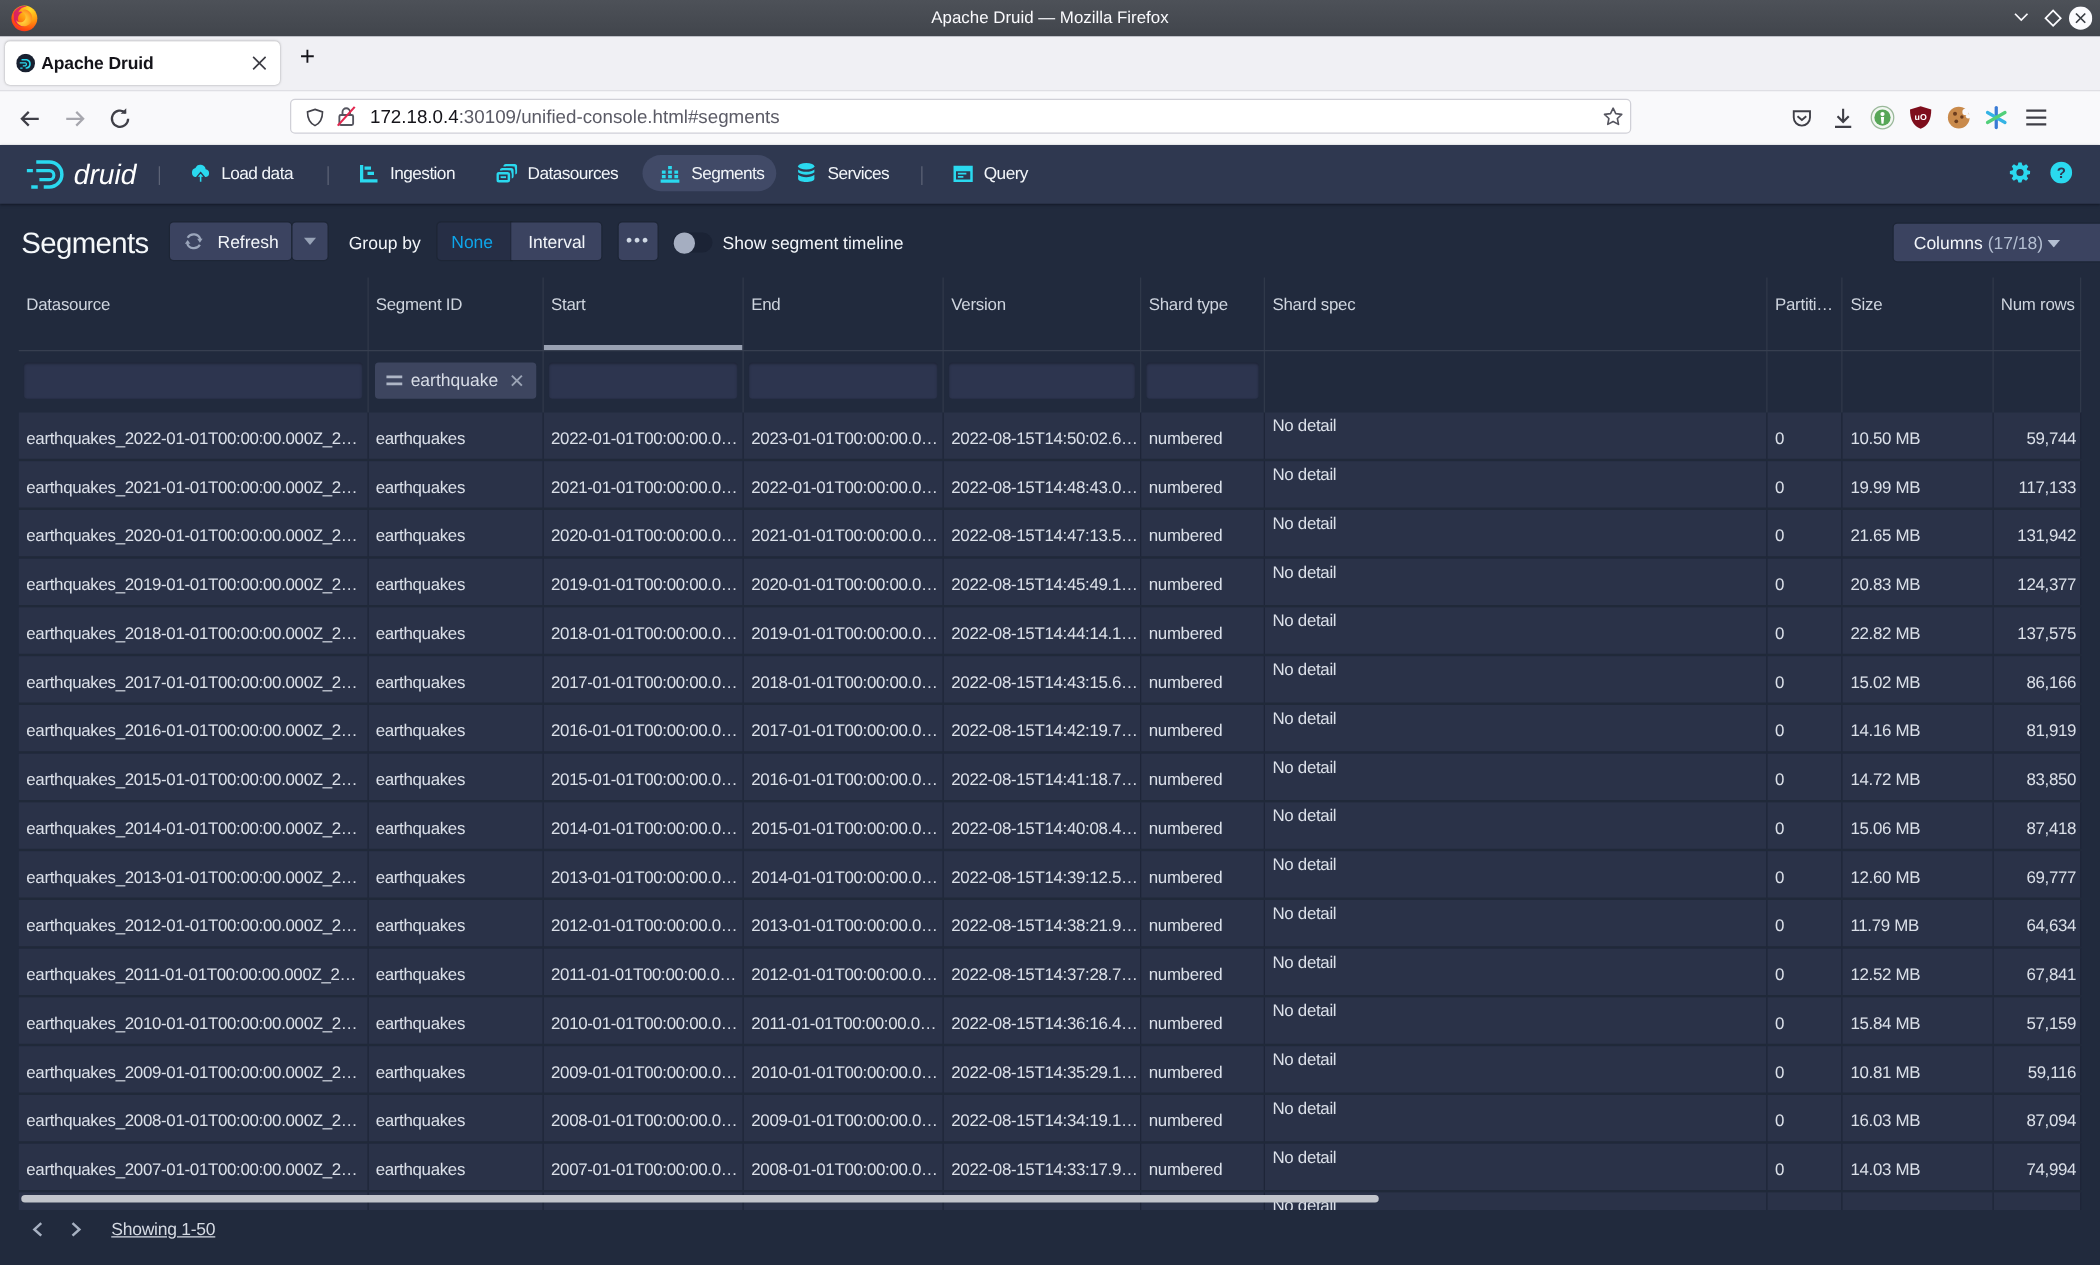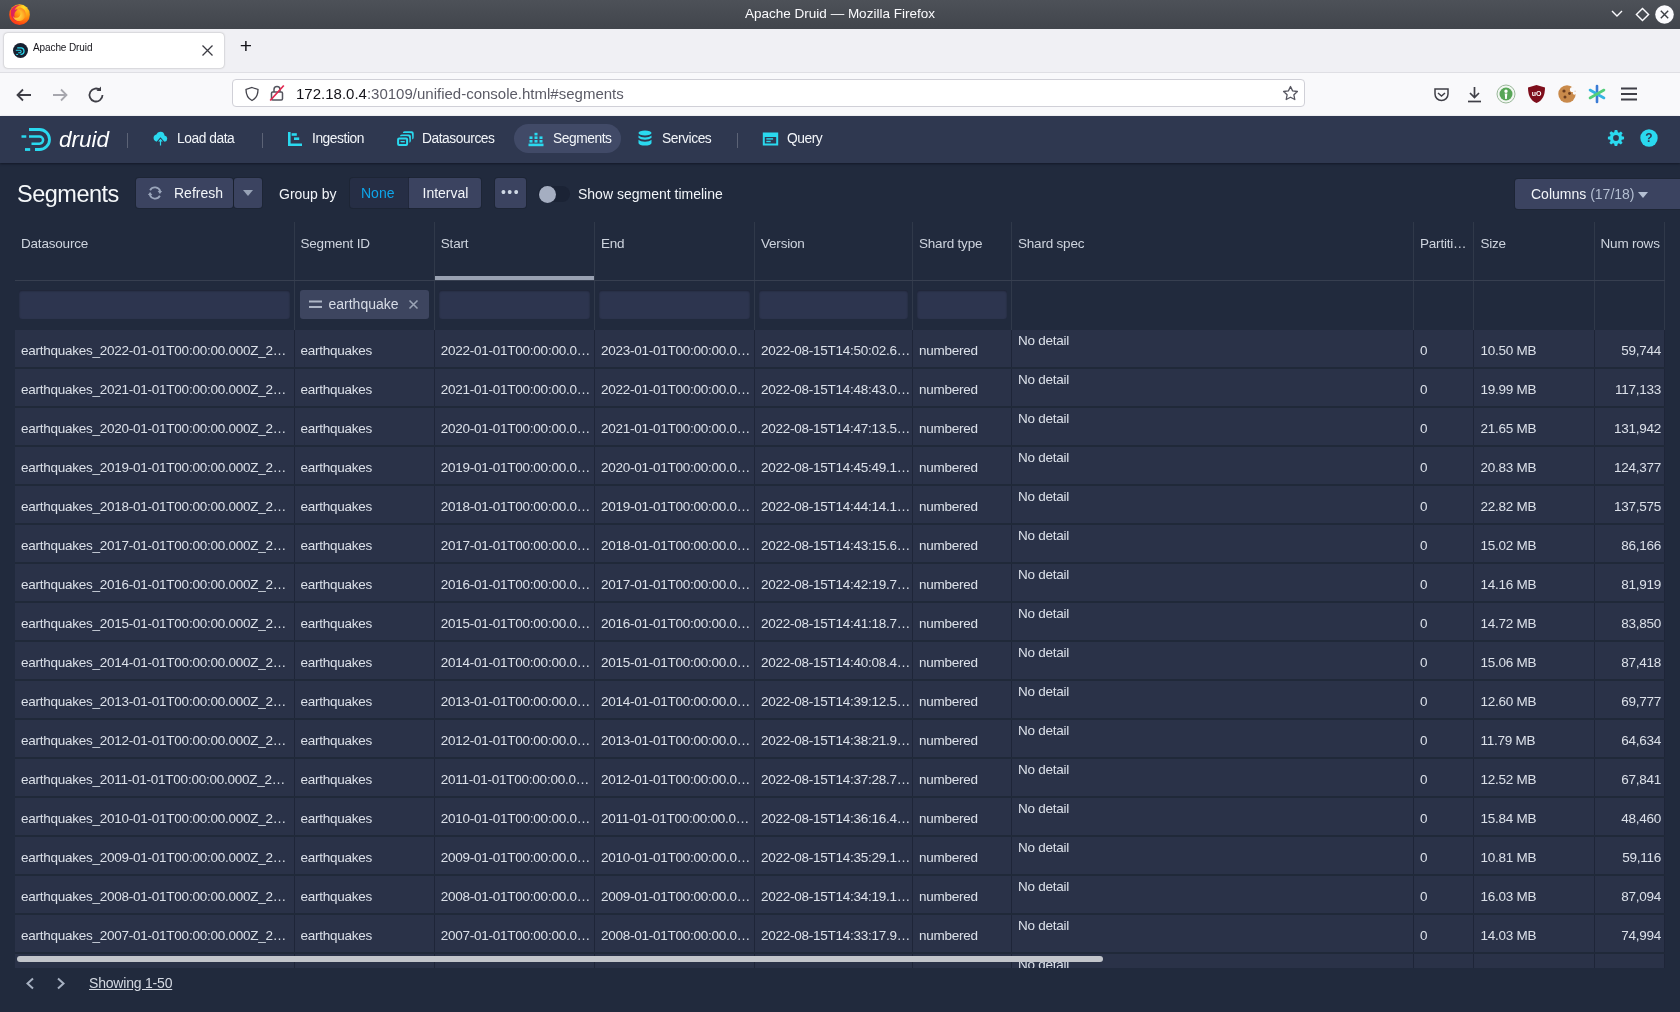--- a/index.html
+++ b/index.html
@@ -8,21 +8,21 @@
 .abs { position:absolute; }
 
 
 .titlebar { position:absolute; left:0; top:0; width:1680px; height:29px;
   background:linear-gradient(#4d5158,#41454c); }
 .tb-title { position:absolute; left:0; right:0; top:6px; text-align:center;
   color:#fbfbfe; font-size:13.5px; }
 .tabbar { position:absolute; left:0; top:29px; width:1680px; height:43px; background:#f0f0f4; }
 .tab { position:absolute; left:4px; top:4px; width:220px; height:35px; background:#fff;
   border-radius:4px; box-shadow:0 0 2px rgba(0,0,0,0.35); }
-.tab-title { position:absolute; left:29px; top:9px; font-size:10px; color:#15141a; font-weight:normal; letter-spacing:-0.1px;}
+.tab-title { position:absolute; left:29px; top:9px; font-size:14px; color:#15141a; font-weight:bold; letter-spacing:-0.1px;}
 .newtab { position:absolute; left:232px; top:3px; width:28px; height:28px; font-size:21px;
   color:#15141a; text-align:center; line-height:27px; font-weight:400;}
 .toolbar { position:absolute; left:0; top:72px; width:1680px; height:44px; background:#f9f9fb;
   border-top:1px solid #dfdfe4;}
 .urlfield { position:absolute; left:232px; top:6px; width:1073px; height:28px; background:#ffffff;
   border:1px solid #d0d0d7; border-radius:4px; }
 .urltext { position:absolute; left:63px; top:5px; font-size:15px; color:#5b5b66; white-space:pre; }
 .urltext b { color:#15141a; font-weight:normal; }
 
 
@@ -513,21 +513,21 @@
 <div class="tr">
 <div class="td">earthquakes_2010-01-01T00:00:00.000Z_2…</div>
 <div class="td">earthquakes</div>
 <div class="td">2010-01-01T00:00:00.0…</div>
 <div class="td">2011-01-01T00:00:00.0…</div>
 <div class="td">2022-08-15T14:36:16.4…</div>
 <div class="td">numbered</div>
 <div class="td nodetail">No detail</div>
 <div class="td">0</div>
 <div class="td">15.84 MB</div>
-<div class="td num">48,460</div>
+<div class="td num">57,159</div>
 </div>
 <div class="tr">
 <div class="td">earthquakes_2009-01-01T00:00:00.000Z_2…</div>
 <div class="td">earthquakes</div>
 <div class="td">2009-01-01T00:00:00.0…</div>
 <div class="td">2010-01-01T00:00:00.0…</div>
 <div class="td">2022-08-15T14:35:29.1…</div>
 <div class="td">numbered</div>
 <div class="td nodetail">No detail</div>
 <div class="td">0</div>

